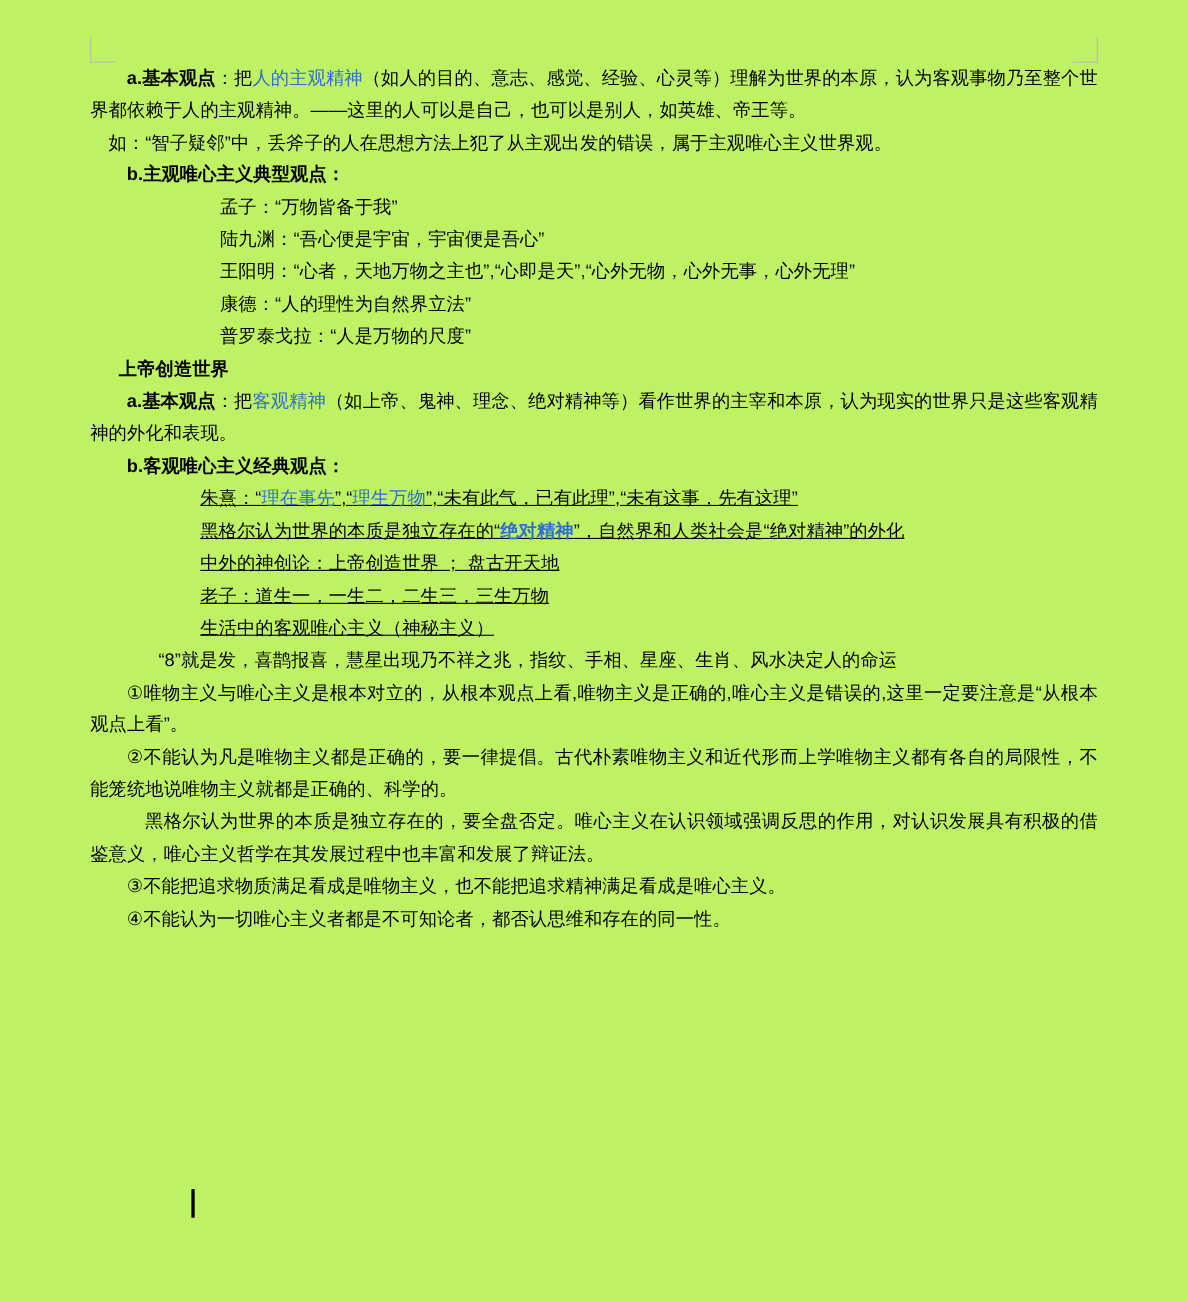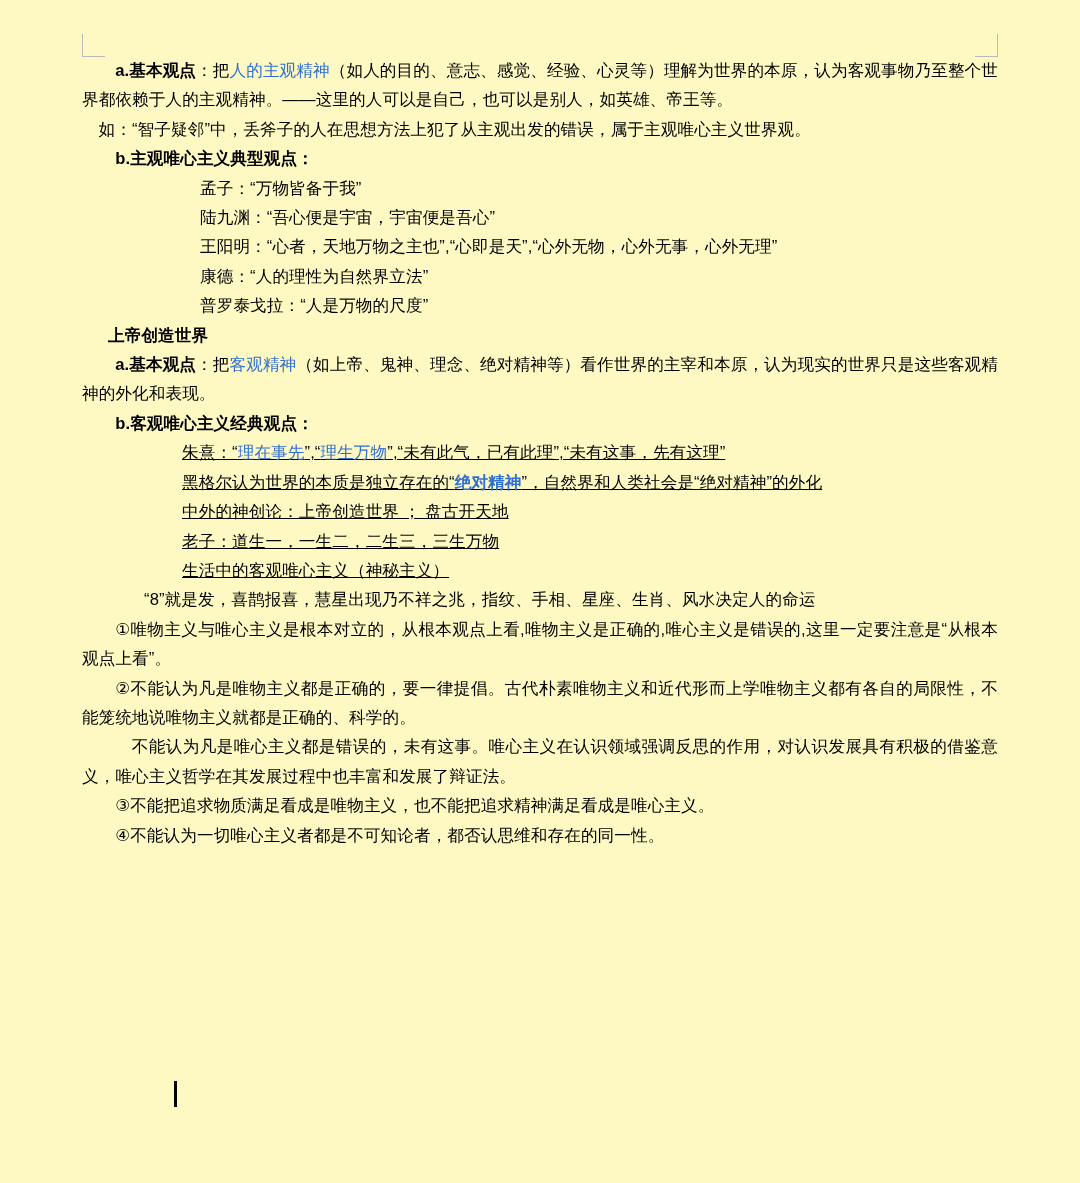--- a/index.html
+++ b/index.html
@@ -13,21 +13,21 @@
     position: relative;
     font-family: "Liberation Sans", "DejaVu Sans", sans-serif;
     color: #000000;
     overflow: hidden;
   }
   .page {
     position: absolute;
     left: 0; top: 0;
     width: 1080px;
     height: 1183px;
-    background: #fef9c3;
+    background: #bef264;
   }
   
   .crop {
     position: absolute;
     border-color: #b9b9b9;
     border-style: solid;
     width: 22px;
     height: 22px;
   }
   .crop.tl { left: 82px; top: 34px; border-width: 0 0 1px 1px; }
@@ -101,20 +101,20 @@
 
     <p class="ind-deep2">中外的神创论：上帝创造世界 ； 盘古开天地</p>
     <p class="ind-deep2">老子：道生一，一生二，二生三，三生万物</p>
     <p class="ind-deep2">生活中的客观唯心主义（神秘主义）</p>
 
     <p class="ind-mid">“8”就是发，喜鹊报喜，慧星出现乃不祥之兆，指纹、手相、星座、生肖、风水决定人的命运</p>
 
 
     <p class="ind1">①唯物主义与唯心主义是根本对立的，从根本观点上看,唯物主义是正确的,唯心主义是错误的,这里一定要注意是“从根本观点上看”。</p>
     <p class="ind1">②不能认为凡是唯物主义都是正确的，要一律提倡。古代朴素唯物主义和近代形而上学唯物主义都有各自的局限性，不能笼统地说唯物主义就都是正确的、科学的。</p>
-    <p style="text-indent:3em;">不能认为凡是唯心主义都是错误的，未有这事。唯心主义在认识领域强调反思的作用，对认识发展具有积极的借鉴意义，唯心主义哲学在其发展过程中也丰富和发展了辩证法。</p>
+    <p style="text-indent:3em;">黑格尔认为世界的本质是独立存在的，要全盘否定。唯心主义在认识领域强调反思的作用，对认识发展具有积极的借鉴意义，唯心主义哲学在其发展过程中也丰富和发展了辩证法。</p>
     <p class="ind1">③不能把追求物质满足看成是唯物主义，也不能把追求精神满足看成是唯心主义。</p>
     <p class="ind1">④不能认为一切唯心主义者都是不可知论者，都否认思维和存在的同一性。</p>
 
   </div>
 
   <div class="caret"></div>
 </div>
 
 </body></html>

